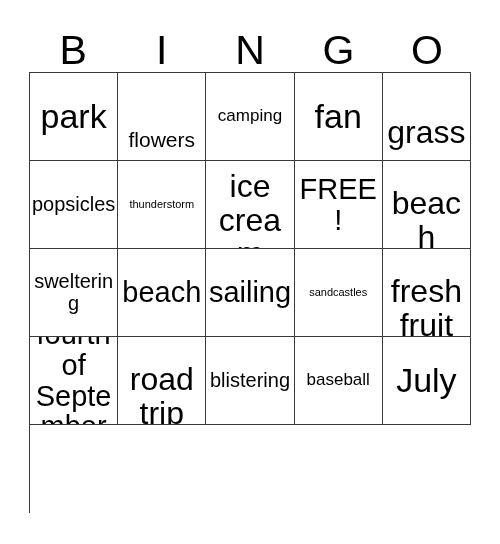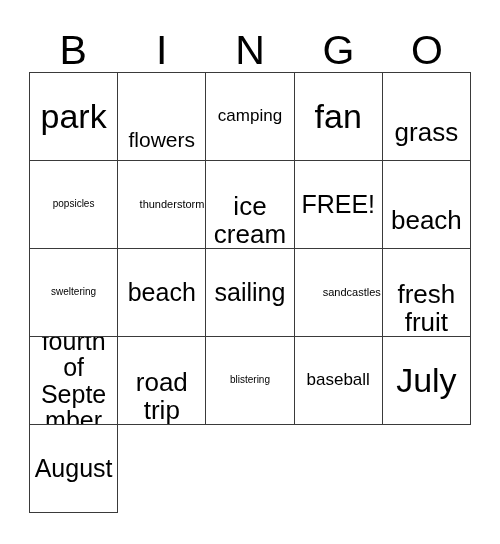--- a/index.html
+++ b/index.html
@@ -70,26 +70,26 @@
     background: #ffffff;
   }
   .cell span {
     display: block;
     width: 100%;
     line-height: 1.06;
     word-wrap: break-word;
     color: #000000;
   }
   
-  .fs-xs  span { font-size: 11px; text-align: right; }
-  .fs-sm  span { font-size: 10px; }
+  .fs-xs  span { font-size: 11px; }
+  .fs-sm  span { font-size: 20px; }
   .fs-md  span { font-size: 17px; }
   .fs-lg  span { font-size: 21px; margin-top: 48px; }
-  .fs-xl  span { font-size: 25px; }
-  .fs-xxl span { font-size: 26px; margin-top: 32px; }
+  .fs-xl  span { font-size: 29px; }
+  .fs-xxl span { font-size: 32px; margin-top: 32px; }
   .fs-max span { font-size: 34px; }
 </style>
 </head>
 <body>
 
 <div id="card">
 
   <div id="header-row">
     <div class="header-letter">B</div>
     <div class="header-letter">I</div>
@@ -152,18 +152,15 @@
       </div>
       <div class="cell fs-sm">
         <span>blistering</span>
       </div>
       <div class="cell fs-md">
         <span>baseball</span>
       </div>
       <div class="cell fs-max">
         <span>July</span>
       </div>
-      <div class="cell fs-xl">
-        <span>August</span>
-      </div>
     </div>
 
 </div>
 
 </body></html>

